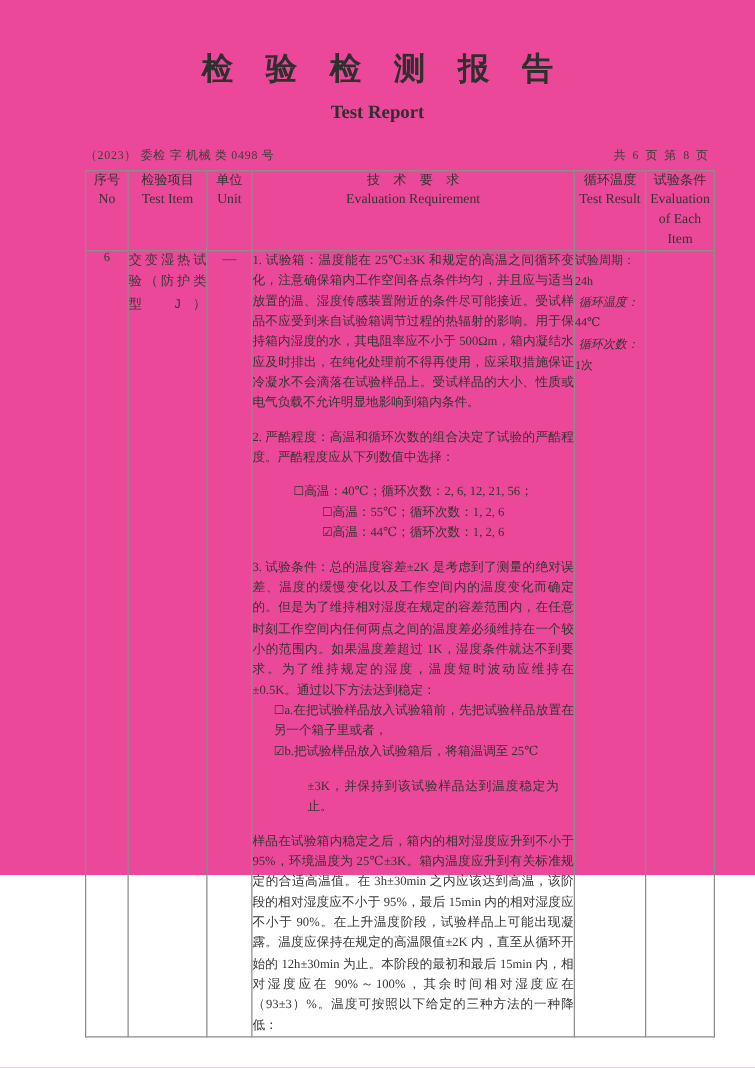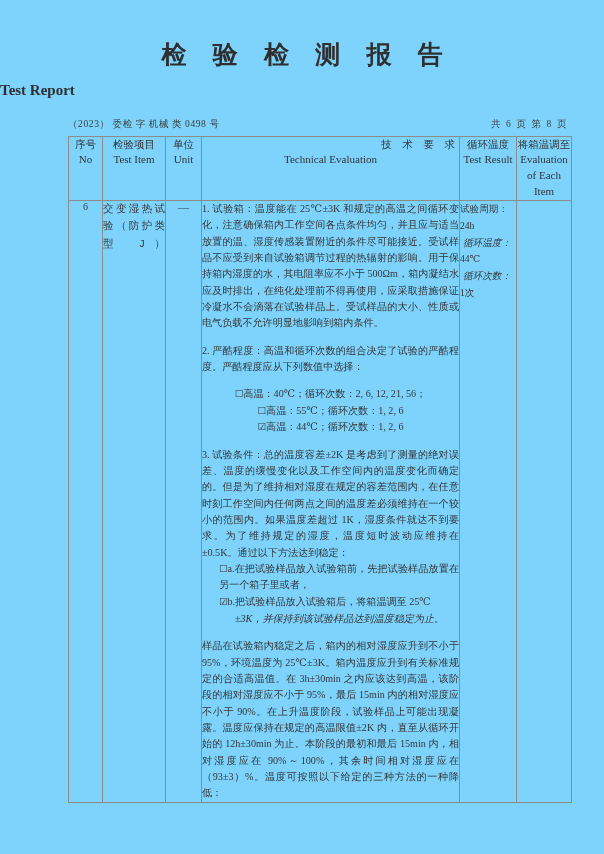--- a/index.html
+++ b/index.html
@@ -12,36 +12,36 @@
     height: 854px;
     font-family: "Liberation Serif", "DejaVu Serif", serif;
     color: #3a3a3a;
     position: relative;
     overflow: hidden;
   }
   .page {
     position: absolute;
     left: 0; top: 0;
     width: 604px;
-    height: 854px;
-    background: #7dd3fc;
+    height: 700px;
+    background: #ec4899;
   }
   
   .title-cn {
     text-align: center;
     font-size: 25px;
     font-weight: bold;
     letter-spacing: 10px;
     padding-left: 10px;
     margin-top: 38px;
     color: #2f2f2f;
     font-family: "Liberation Serif", "DejaVu Serif", serif;
   }
   .title-en {
-    text-align: left;
+    text-align: center;
     font-size: 15px;
     font-weight: bold;
     margin-top: 11px;
     color: #2f2f2f;
     font-family: "Liberation Serif", "DejaVu Serif", serif;
   }
   
   .meta-row {
     display: flex;
     justify-content: space-between;
@@ -68,21 +68,21 @@
   }
   thead th {
     text-align: center;
     font-weight: normal;
     padding: 5px 2px 6px 2px;
     line-height: 1.45;
     font-size: 10px;
     color: #343434;
   }
   .th-cn { display: block; font-size: 10.5px; }
-  .th-cn.spaced { letter-spacing: 4px; padding-left: 4px; text-align: right; }
+  .th-cn.spaced { letter-spacing: 4px; padding-left: 4px; }
   .th-en { display: block; font-size: 11px; font-family: "Liberation Serif", serif; }
   .col-no    { width: 34px; }
   .col-item  { width: 63px; }
   .col-unit  { width: 36px; }
   .col-req   { width: 258px; }
   .col-res   { width: 57px; }
   .col-eval  { width: 55px; }
 
   td.cell-no {
     text-align: center;
@@ -131,24 +131,23 @@
     text-align: center;
     line-height: 1.62;
   }
   .opt-sub {
     margin: 0;
     padding-left: 17px;
     text-indent: 0;
     text-align: justify;
   }
   .opt-sub-cont {
-    margin: 1px;
+    margin: 12px;
     padding-left: 32px;
     text-align: justify;
-    font-style: italic;
   }
   .box { font-family: "DejaVu Sans", sans-serif; font-size: 9.5px; }
   .res-line { white-space: nowrap; }
   .res-line.indent { padding-left: 3px; font-style: italic; }
 </style>
 </head>
 <body>
 
 <div class="page">
 
@@ -179,28 +178,28 @@
         <th>
           <span class="th-cn">检验项目</span>
           <span class="th-en">Test Item</span>
         </th>
         <th>
           <span class="th-cn">单位</span>
           <span class="th-en">Unit</span>
         </th>
         <th>
           <span class="th-cn spaced">技 术 要 求</span>
-          <span class="th-en">Technical Evaluation</span>
+          <span class="th-en">Evaluation Requirement</span>
         </th>
         <th>
           <span class="th-cn">循环温度</span>
           <span class="th-en">Test Result</span>
         </th>
         <th>
-          <span class="th-cn">将箱温调至</span>
+          <span class="th-cn">试验条件</span>
           <span class="th-en">Evaluation</span>
           <span class="th-en">of Each Item</span>
         </th>
       </tr>
     </thead>
     <tbody>
       <tr>
         <td class="cell-no">6</td>
         <td class="cell-item">交变湿热试验（防护类型 J）</td>
         <td class="cell-unit">—</td>

